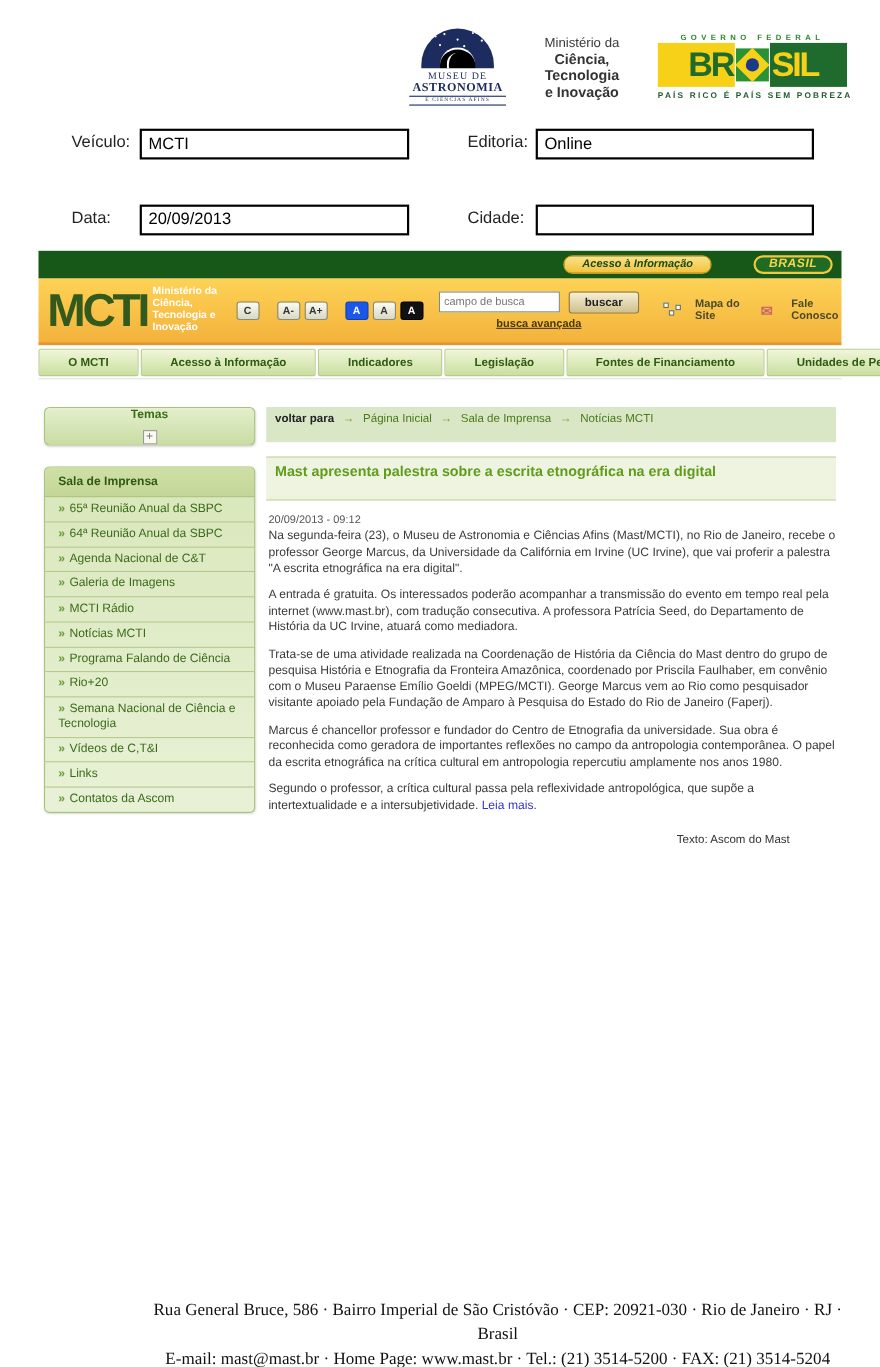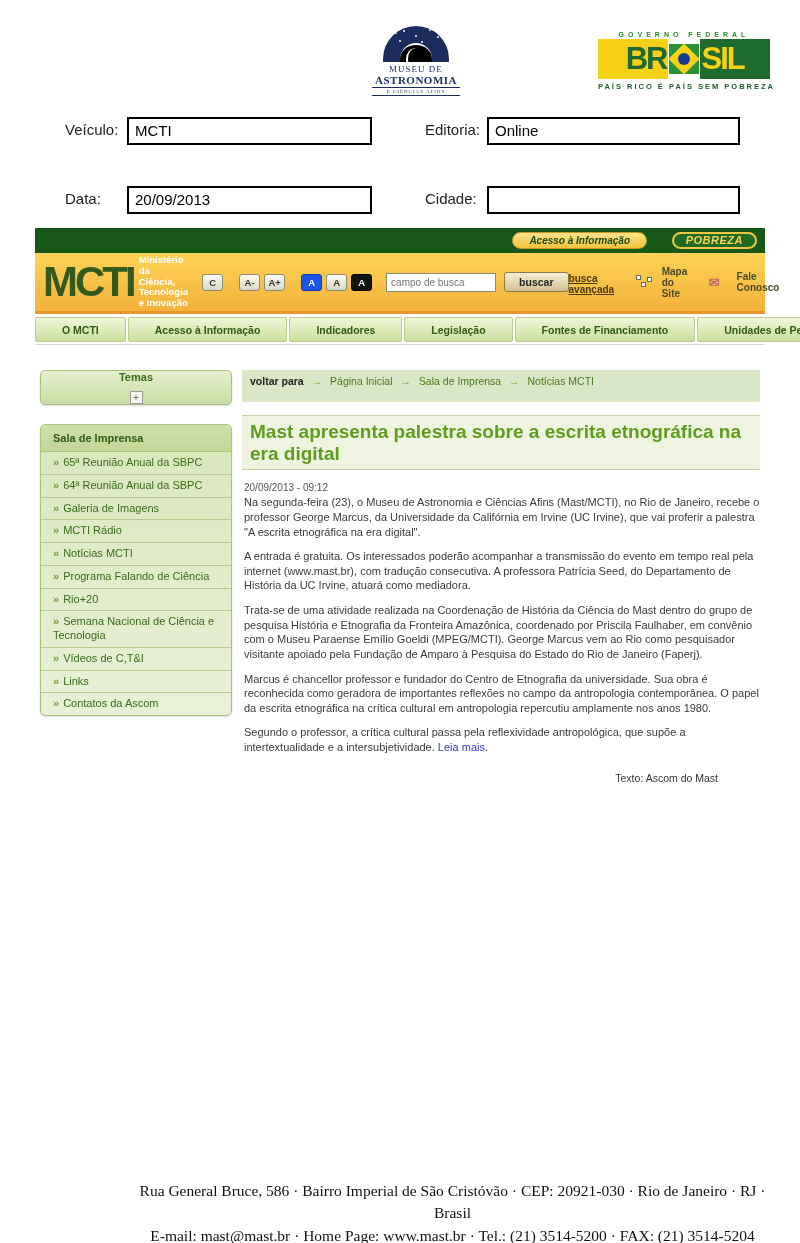--- a/index.html
+++ b/index.html
@@ -58,21 +58,21 @@
   .site-header { height:58px; background:linear-gradient(#fdd355,#f3b23c); display:flex; align-items:center; }
   .mcti-logo { display:flex; align-items:center; margin-left:8px; }
   .mcti-word { font-size:42px; font-weight:bold; color:#33591c; letter-spacing:-3px; line-height:46px; }
   .mcti-sub { margin-left:5px; color:#fff; font-size:9.5px; font-weight:bold; line-height:1.15; }
   .acc-row { display:flex; gap:4px; margin-left:14px; }
   .acc-btn { width:21px; height:17px; border-radius:3px; font-size:9.5px; font-weight:bold;
     text-align:center; line-height:16px; border:1px solid #8a8a78; background:linear-gradient(#fcfcf4,#d8d8c4); color:#333; }
   .acc-btn.blue { background:#1a56e8; color:#fff; border-color:#1040b0; }
   .acc-btn.black { background:#111; color:#fff; border-color:#000; }
   .acc-gap { width:8px; }
-  .search-col { margin-left:14px; display:flex; flex-direction:row; align-items:center; }
+  .search-col { margin-left:14px; display:flex; flex-direction:column; align-items:center; }
   .search-row { display:flex; gap:8px; align-items:center; }
   .search-input { width:110px; height:19px; border:1px solid #8a8a78; font-size:10px; padding:0 4px;
     font-family:"Liberation Sans", sans-serif; color:#444; }
   .buscar-btn { height:20px; padding:0 14px; font-size:10.5px; font-weight:bold; color:#222;
     background:linear-gradient(#f6efd6,#cfc08e); border:1px solid #8a7a4a; border-radius:3px; }
   .busca-av { margin-top:4px; font-size:10px; font-weight:bold; color:#4a3800; text-decoration:underline; }
   .hdr-links { display:flex; align-items:center; gap:14px; margin-left:22px; }
   .hdr-link { display:flex; align-items:center; gap:17px; font-size:10px; font-weight:bold; color:#4a4a28; }
   .icon-sitemap { width:16px; height:14px; position:relative; }
   .icon-sitemap i { position:absolute; width:5px; height:5px; border:1px solid #6a6a55; background:#fdfdf5; }
@@ -97,21 +97,21 @@
   .sala-header { height:27px; line-height:27px; padding-left:12px; font-size:11px; font-weight:bold;
     color:#2f5b10; background:linear-gradient(#cfe0a6,#c3d698); border-bottom:1px solid #a9c27c; }
   .sala-item { padding:4px 8px 4px 12px; font-size:11px; color:#3a6b1a; border-bottom:1px solid #b7c98f; line-height:1.25; }
   .sala-item .bullet { color:#6a9a3a; font-weight:bold; margin-right:4px; }
   .main { flex:1; margin-left:10px; margin-right:5px; }
   .breadcrumb { background:#d9e7c6; height:32px; line-height:22px; font-size:10.5px; padding-left:8px;
     color:#4a7a1a; white-space:nowrap; }
   .bc-voltar { font-weight:bold; color:#222; }
   .bc-arrow { color:#7aa030; margin:0 5px; }
   .title-band { margin-top:13px; background:#eef4e0; border-top:1px solid #c2d4a2; border-bottom:1px solid #c2d4a2;
-    padding:5px 8px 4px 8px; font-size:19px; font-weight:bold; color:#5f9c1c; }
+    padding:5px 8px 18px 8px; font-size:13px; font-weight:bold; color:#5f9c1c; }
   .article { padding:11px 0 0 2px; font-size:11px; color:#3b3b3b; line-height:1.33; }
   .art-date { font-size:10px; color:#555; margin-bottom:1px; }
   .article p { margin-bottom:10px; }
   .leia-link { color:#3535cc; }
   .credit { margin-top:17px; padding-right:42px; text-align:right; font-size:10.5px; color:#333; }
 
   
   .doc-footer { position:absolute; left:120px; top:1180px; width:665px; text-align:center;
     font-family:"Liberation Serif", serif; font-size:15.5px; color:#111; line-height:1.45; }
 </style>
@@ -120,20 +120,25 @@
 
 <div class="logos-row">
   <div class="museu-logo">
     <div class="museu-dome">
       <span class="stars"></span>
       <span class="museu-inner"></span>
     </div>
     <div class="museu-t1">MUSEU DE</div>
     <div class="museu-t2">ASTRONOMIA</div>
     <div class="museu-t3">E CIÊNCIAS AFINS</div>
+  </div>
+  <div class="min-block">
+    <div class="min-l1">Ministério da</div>
+    <div class="min-l2">Ciência, Tecnologia</div>
+    <div class="min-l3">e Inovação</div>
   </div>
   <div class="gov-logo">
     <div class="gov-top">GOVERNO FEDERAL</div>
     <div class="gov-mid">
       <div class="gov-left">
           <span class="gov-br">BR</span>
         </div>
       <div class="gov-flag">
         <span class="diamond"></span>
         <span class="circle"></span>
@@ -153,21 +158,21 @@
 
 <div class="form-label" style="left:65px; top:190px;">Data:</div>
 <div class="form-box" style="left:127px; top:186px; width:245px;">20/09/2013</div>
 <div class="form-label" style="left:425px; top:190px;">Cidade:</div>
 <div class="form-box" style="left:487px; top:186px; width:253px;"></div>
 
 <div class="site">
 
   <div class="site-topbar">
     <span class="tab-acesso">Acesso à Informação</span>
-    <span class="tab-brasil">POBREZA</span>
+    <span class="tab-brasil">BRASIL</span>
   </div>
 
   <div class="site-header">
     <div class="mcti-logo">
       <span class="mcti-word">MCTI</span>
       <span class="mcti-sub">
         <span>Ministério da Ciência,</span><br>
         <span>Tecnologia e Inovação</span>
       </span>
     </div>
@@ -220,20 +225,21 @@
 
     <div class="sb">
       <div class="temas-box">
         <span class="temas-label">Temas</span>
         <span class="plus-icon">+</span>
       </div>
       <div class="sala-box">
         <div class="sala-header">Sala de Imprensa</div>
         <div class="sala-item"><span class="bullet">»</span><span>65ª Reunião Anual da SBPC</span></div>
         <div class="sala-item"><span class="bullet">»</span><span>64ª Reunião Anual da SBPC</span></div>
+        <div class="sala-item"><span class="bullet">»</span><span>Agenda Nacional de C&amp;T</span></div>
         <div class="sala-item"><span class="bullet">»</span><span>Galeria de Imagens</span></div>
         <div class="sala-item"><span class="bullet">»</span><span>MCTI Rádio</span></div>
         <div class="sala-item"><span class="bullet">»</span><span>Notícias MCTI</span></div>
         <div class="sala-item"><span class="bullet">»</span><span>Programa Falando de Ciência</span></div>
         <div class="sala-item"><span class="bullet">»</span><span>Rio+20</span></div>
         <div class="sala-item"><span class="bullet">»</span><span>Semana Nacional de Ciência e Tecnologia</span></div>
         <div class="sala-item"><span class="bullet">»</span><span>Vídeos de C,T&amp;I</span></div>
         <div class="sala-item"><span class="bullet">»</span><span>Links</span></div>
         <div class="sala-item" style="border-bottom:none"><span class="bullet">»</span><span>Contatos da Ascom</span></div>
       </div>

